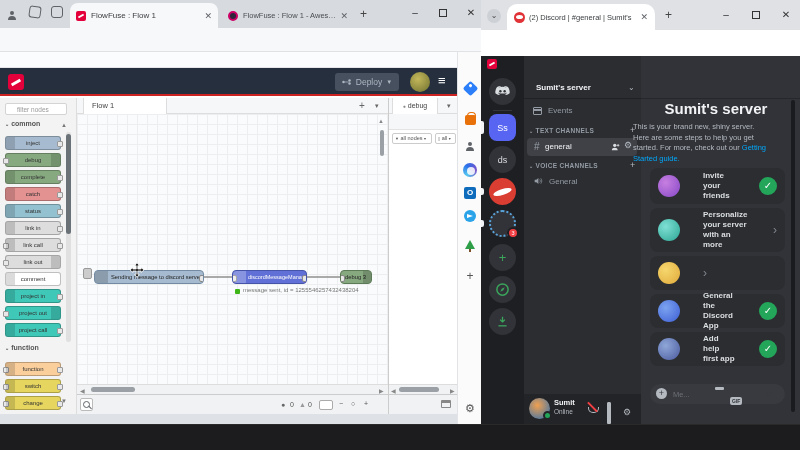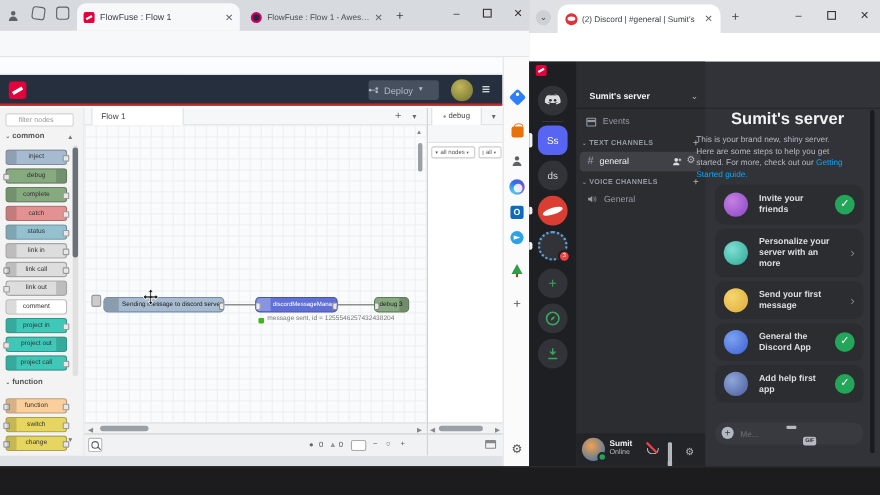--- a/index.html
+++ b/index.html
@@ -51,21 +51,21 @@
 .jsico::after{content:"";position:absolute;left:2px;top:2px;width:5px;height:5px;background:#f7df1e;border-radius:1px}
 .folder{width:11px;height:8px;background:#f8ce46;border-radius:1px;position:relative}
 .folder::before{content:"";position:absolute;top:-2px;left:0;width:5px;height:2px;background:#f8ce46;border-radius:1px 1px 0 0}
 
 
 .ff{position:absolute;left:0;top:68px;width:457px;height:346px;background:#fff;overflow:hidden}
 .ffhead{position:absolute;left:0;top:0;width:457px;height:28px;background:#252f3e;border-bottom:2px solid #cc2222}
 .fflogo{position:absolute;left:8px;top:6px;width:16px;height:16px;background:#e4003a;border-radius:3px}
 .fflogo::after{content:"";position:absolute;left:3px;top:7px;width:10px;height:3px;background:#fff;transform:rotate(-30deg)}
 .fftitle{position:absolute;left:30px;top:8px;font-size:10px;color:#e7ebf2}
-.deploybtn{position:absolute;left:335px;top:5px;width:64px;height:18px;background:#46505f;border-radius:3px;display:flex;align-items:center;gap:4px;color:#aeb6c2;font-size:8.5px}
+.deploybtn{position:absolute;left:335px;top:5px;width:64px;height:18px;background:#46505f;border-radius:3px;display:flex;align-items:center;justify-content:center;gap:4px;color:#aeb6c2;font-size:8.5px}
 .ffav{position:absolute;left:410px;top:4px;width:20px;height:20px;border-radius:50%;background:radial-gradient(circle at 40% 35%,#c3b75a,#6e7030)}
 .ffmenu{position:absolute;left:438px;top:5px;color:#fff;font-size:13px}
 
 .pal{position:absolute;left:0;top:30px;width:77px;height:316px;background:#f3f3f3;border-right:1px solid #ddd}
 .pfilter{position:absolute;left:5px;top:5px;width:62px;height:12px;background:#fff;border:1px solid #d4d4d4;border-radius:2px;font-size:6.5px;color:#999;line-height:11px;padding-left:11px}
 .psec{position:absolute;left:5px;font-size:7px;font-weight:bold;color:#555}
 .pnode{position:absolute;left:5px;width:56px;height:14px;border-radius:3px;border:1px solid rgba(0,0,0,.25);font-size:6px;color:#333;line-height:12px;text-align:center}
 .pnode .pico{position:absolute;top:0;bottom:0;left:0;width:9px;background:rgba(0,0,0,.14);border-radius:2px 0 0 2px}
 .pnode.ir .pico{left:auto;right:0;border-radius:0 2px 2px 0}
 .pnode::before,.pnode::after{content:"";position:absolute;top:4px;width:4px;height:4px;background:#e8e8e8;border:1px solid #999;border-radius:1px}
@@ -151,21 +151,21 @@
 .cal{width:9px;height:8px;border:1.2px solid #949ba4;border-radius:1px;position:relative}
 .cal::before{content:"";position:absolute;top:1px;left:0;right:0;height:2px;background:#949ba4}
 .mic{width:5px;height:8px;background:#b5bac1;border-radius:3px;position:relative}
 .mic::before{content:"";width:9px;height:5px;border:1.4px solid #b5bac1;border-top:none;border-radius:0 0 5px 5px;position:absolute;left:-2px;top:4px}
 .mic.muted::after{content:"";position:absolute;width:13px;height:2px;background:#f23f43;transform:rotate(45deg);left:-4px;top:3px}
 .hp{width:10px;height:7px;border:2px solid #b5bac1;border-bottom:none;border-radius:6px 6px 0 0;position:relative}
 .hp::before,.hp::after{content:"";position:absolute;bottom:-3px;width:3px;height:5px;background:#b5bac1;border-radius:1px}
 .hp::before{left:-2px}.hp::after{right:-2px}
 .gearch{color:#b5bac1;font-size:9px;line-height:1}
 .mainhead{position:absolute;left:160px;top:20px;width:159px;height:23px;border-bottom:1px solid #26272b}
-.card{position:absolute;left:169px;width:135px;background:#2b2d31;border-radius:8px;display:flex;align-items:center;padding:0 8px;gap:10px}
+.card{position:absolute;left:169px;width:135px;background:#2b2d31;border-radius:8px;display:flex;align-items:center;padding:0 8px;gap:23px}
 .cicon{width:22px;height:22px;border-radius:50%;flex:0 0 auto}
 .ctitle{flex:1;font-size:8px;font-weight:bold;color:#dbdee1;line-height:10px}
 .cdone{width:18px;height:18px;border-radius:50%;background:#23a55a;color:#fff;font-size:10px;text-align:center;line-height:18px;flex:0 0 auto}
 .cnext{color:#80848e;font-size:12px;flex:0 0 auto}
 .composer{position:absolute;left:169px;top:328px;width:135px;height:20px;background:#383a40;border-radius:10px}
 .plusc{position:absolute;width:11px;height:11px;border-radius:50%;background:#b5bac1;color:#383a40;font-size:9px;text-align:center;line-height:11px}
 .gift{width:9px;height:8px;background:#b5bac1;border-radius:1px;position:relative}
 .gift::before{content:"";position:absolute;left:4px;top:-3px;width:1.5px;height:11px;background:#383a40}
 .gift::after{content:"";position:absolute;top:-3px;left:0;width:9px;height:2.5px;background:#b5bac1;border-radius:1px}
 .gifb{font-size:5px;font-weight:bold;color:#2f3136;background:#b5bac1;border-radius:2px;padding:1px 2px;line-height:1}
@@ -524,21 +524,20 @@
       <span class="ctitle">Invite your friends</span>
       <span class="cdone">✓</span>
     </div>
     <div class="card" style="top:152px;height:44px">
       <span class="cicon" style="background:radial-gradient(circle at 35% 35%,#7fe0d4,#2ba594)"></span>
       <span class="ctitle">Personalize your server with an more</span>
       <span class="cnext">›</span>
     </div>
     <div class="card" style="top:200px;height:34px">
       <span class="cicon" style="background:radial-gradient(circle at 35% 35%,#f5d76e,#e0a93a)"></span>
-      <span class="ctitle">Send your first message</span>
       <span class="cnext">›</span>
     </div>
     <div class="card" style="top:238px;height:34px">
       <span class="cicon" style="background:radial-gradient(circle at 35% 35%,#7ba3f0,#3d5ed4)"></span>
       <span class="ctitle">General the Discord App</span>
       <span class="cdone">✓</span>
     </div>
     <div class="card" style="top:276px;height:34px">
       <span class="cicon" style="background:radial-gradient(circle at 35% 35%,#8fa7d8,#4a5a9e)"></span>
       <span class="ctitle">Add help first app</span>

